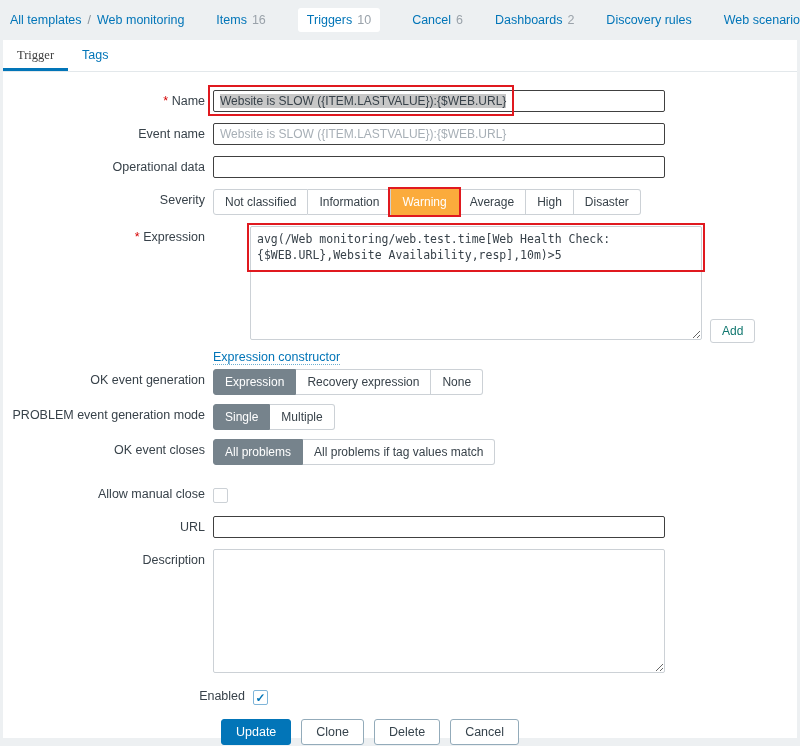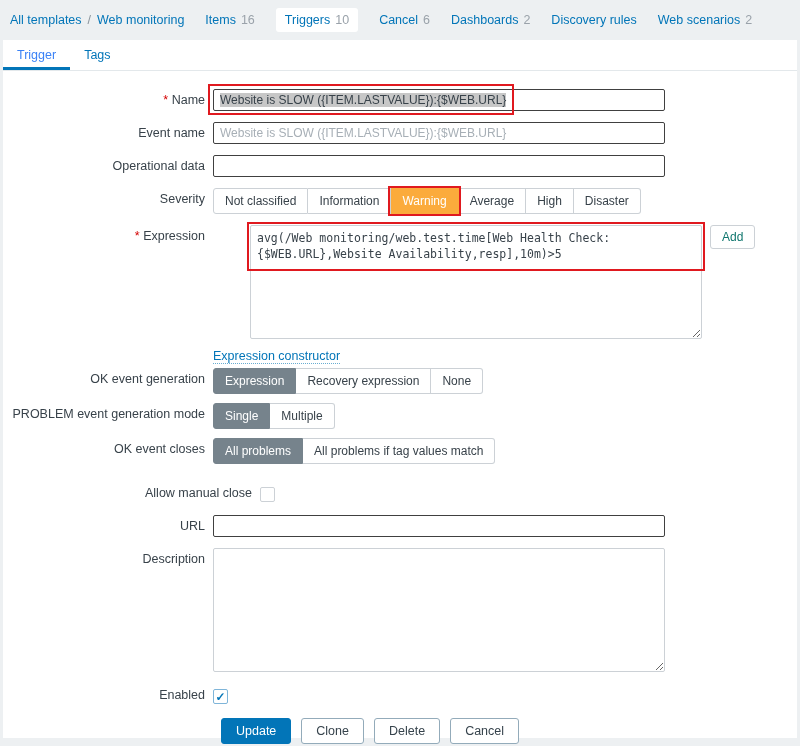--- a/index.html
+++ b/index.html
@@ -12,21 +12,21 @@
     overflow: hidden;
   }
   a { text-decoration: none; cursor: pointer; }
 
   
   .topnav {
     height: 40px;
     display: flex;
     align-items: center;
     padding: 0 10px;
-    gap: 21px;
+    gap: 32px;
     white-space: nowrap;
   }
   .crumb-group { display: flex; align-items: center; gap: 6px; }
   .nav-link { color: #0275b8; }
   .crumb-sep { color: #8a949c; }
   .nav-item { display: inline-flex; align-items: center; gap: 5px; }
   .nav-item .count { color: #9aa2aa; }
   .nav-item.active { background: #ffffff; border-radius: 3px; padding: 5px 9px; }
 
   
@@ -37,21 +37,21 @@
   }
 
   
   .tabs { display: flex; border-bottom: 1px solid #e3e8eb; }
   .tab {
     padding: 8px 14px 5px;
     border-bottom: 3px solid transparent;
     color: #0275b8;
     cursor: pointer;
   }
-  .tab.active { color: #3b82f6; border-bottom-color: #0275b8; }
+  .tab.active { color: #404040; border-bottom-color: #0275b8; font-family: Liberation Serif, serif; }
 
   
   .form { padding-top: 18px; }
   .row { display: flex; align-items: flex-start; margin-bottom: 11px; }
   .lbl { width: 210px; text-align: right; padding-right: 8px; padding-top: 4px; flex: none; }
   .req { color: #d40000; }
   .field { position: relative; }
 
   .text-input, .fake-input {
     width: 452px; height: 22px;
@@ -104,21 +104,21 @@
   .seg:last-child { border-radius: 0 3px 3px 0; }
   .seg.sel-orange { background: #fbab3c; border-color: #fbab3c; color: #fff; }
   .seg.sel-gray { background: #76838c; border-color: #76838c; color: #fff; }
 
   
   .annot { position: absolute; border: 2px solid #e0191f; pointer-events: none; z-index: 5; }
   .annot-name { left: -5px; top: -5px; width: 306px; height: 31px; }
   .annot-warning { left: -3px; top: -3px; right: -3px; bottom: -3px; }
   .annot-expr { left: -3px; top: -3px; width: 458px; height: 49px; }
 
-  .expr-line { display: flex; align-items: flex-start; padding-left: 37px; }
+  .expr-line { display: flex; align-items: flex-end; padding-left: 37px; }
   .btn-add {
     margin-left: 8px;
     padding: 4px 11px;
     background: #fff;
     border: 1px solid #ccd1d6;
     border-radius: 3px;
     font-family: "Liberation Sans", sans-serif;
     font-size: 12px;
     color: #0f766e;
     cursor: pointer;
@@ -281,41 +281,41 @@
       <div class="lbl">OK event closes</div>
       <div class="field">
         <div class="seg-group">
           <span class="seg sel-gray">All problems</span>
           <span class="seg">All problems if tag values match</span>
         </div>
       </div>
     </div>
 
     <div class="row" style="margin-bottom:13px;">
-      <div class="lbl" style="padding-top:2px;margin-left:47px;">Allow manual close</div>
+      <div class="lbl" style="padding-top:2px;">Allow manual close</div>
       <div class="field">
         <div class="checkbox"></div>
       </div>
     </div>
 
     <div class="row">
       <div class="lbl">URL</div>
       <div class="field">
         <input class="text-input" type="text" value="" style="">
       </div>
     </div>
 
     <div class="row">
       <div class="lbl">Description</div>
       <div class="field">
         <textarea class="desc-area" style=""></textarea>
       </div>
     </div>
 
-    <div class="row" style="margin-bottom:0;">
+    <div class="row" style="margin-bottom:0;padding-left:40px;">
       <div class="lbl" style="padding-top:2px;">Enabled</div>
       <div class="field">
         <div class="checkbox checked">
             <span>✓</span>
           </div>
       </div>
     </div>
 
     <div class="footer-row">
       <button class="btn btn-primary">Update</button>

